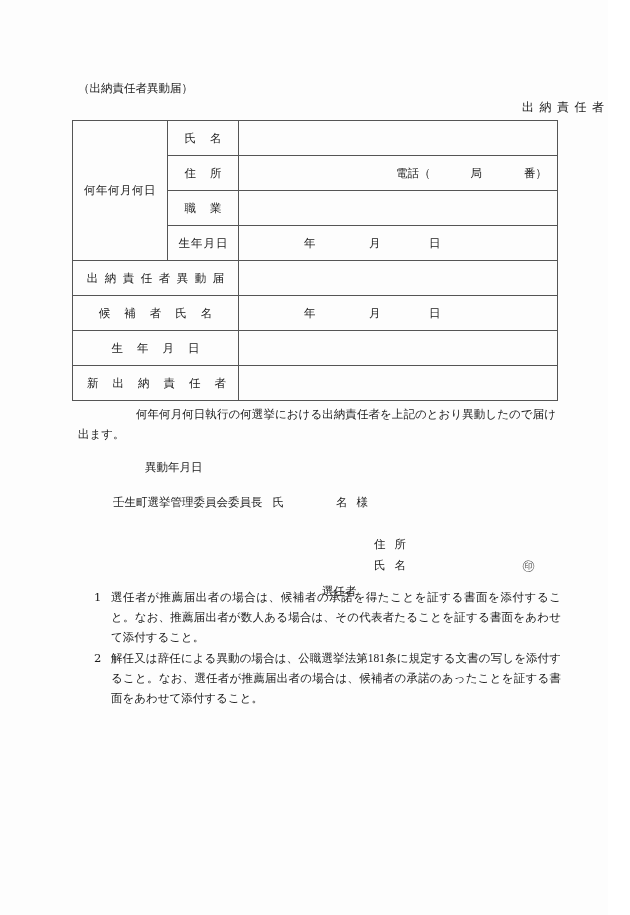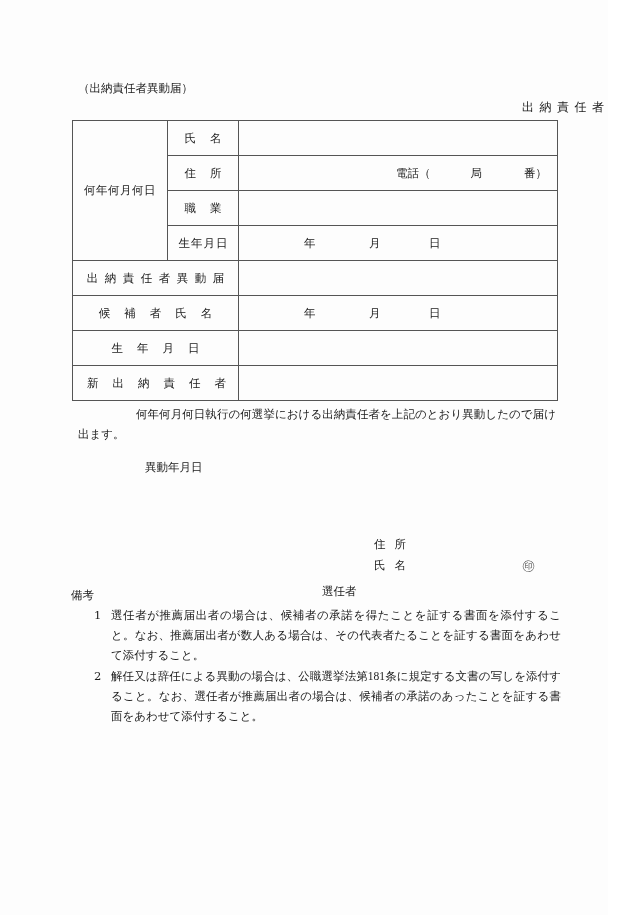--- a/index.html
+++ b/index.html
@@ -263,34 +263,36 @@
           <td colspan="2" class="lbl-center sp-wide5">新出納責任者</td>
           <td></td>
         </tr>
       </tbody>
     </table>
 
     <div class="body-para">何年何月何日執行の何選挙における出納責任者を上記のとおり異動したので届け出ます。</div>
 
     <div class="date-line">異動年月日</div>
 
+    <div class="addressee">
+      <span>壬生町選挙管理委員会委員長</span><span class="gap-a"></span><span>氏</span><span class="gap-b"></span><span>名</span><span class="gap-c"></span><span>様</span>
+    </div>
 
     <div class="appointer">
       <div class="row">
         <span class="who">選任者</span>
         <span class="f1 sp-addr" style="letter-spacing: 9px;">住所</span>
       </div>
       <div class="row">
         <span class="f1" style="letter-spacing: 9px;">氏名</span>
         <span class="seal">㊞</span>
       </div>
     </div>
 
     <div class="remarks">
-      <div class="remarks-title">備考</div>
       <div class="remark-item">
         <span class="num">1</span>
         <span class="txt">選任者が推薦届出者の場合は、候補者の承諾を得たことを証する書面を添付すること。なお、推薦届出者が数人ある場合は、その代表者たることを証する書面をあわせて添付すること。</span>
       </div>
       <div class="remark-item">
         <span class="num">2</span>
         <span class="txt">解任又は辞任による異動の場合は、公職選挙法第181条に規定する文書の写しを添付すること。なお、選任者が推薦届出者の場合は、候補者の承諾のあったことを証する書面をあわせて添付すること。</span>
       </div>
     </div>
 

